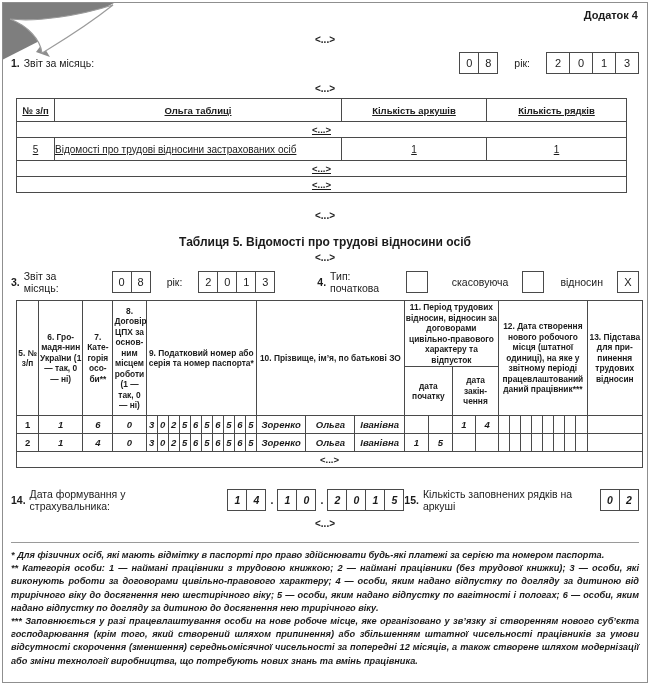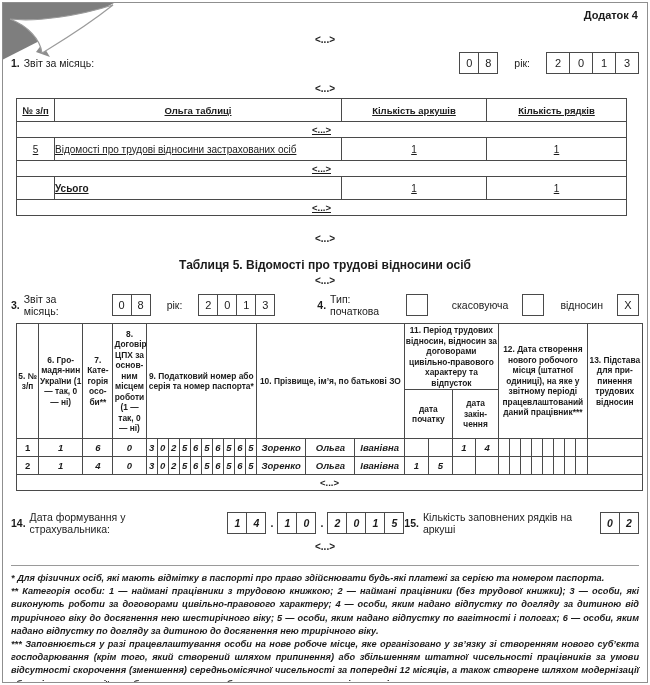--- a/index.html
+++ b/index.html
@@ -114,26 +114,20 @@
         </tr>
       <tr>
         <td>5</td>
         <td class="al">Відомості про трудові відносини застрахованих осіб</td>
         <td>1</td>
         <td>1</td>
       </tr>
       <tr class="ell">
           <td colspan="4">&lt;...&gt;</td>
         </tr>
-      <tr>
-        <td></td>
-        <td class="al b">Усього</td>
-        <td>1</td>
-        <td>1</td>
-      </tr>
       <tr class="ell">
           <td colspan="4">&lt;...&gt;</td>
         </tr>
     </tbody>
   </table>
 
   <div class="el el3">&lt;...&gt;</div>
 
   <div class="title title5">Таблиця 5. Відомості про трудові відносини осіб</div>
 

